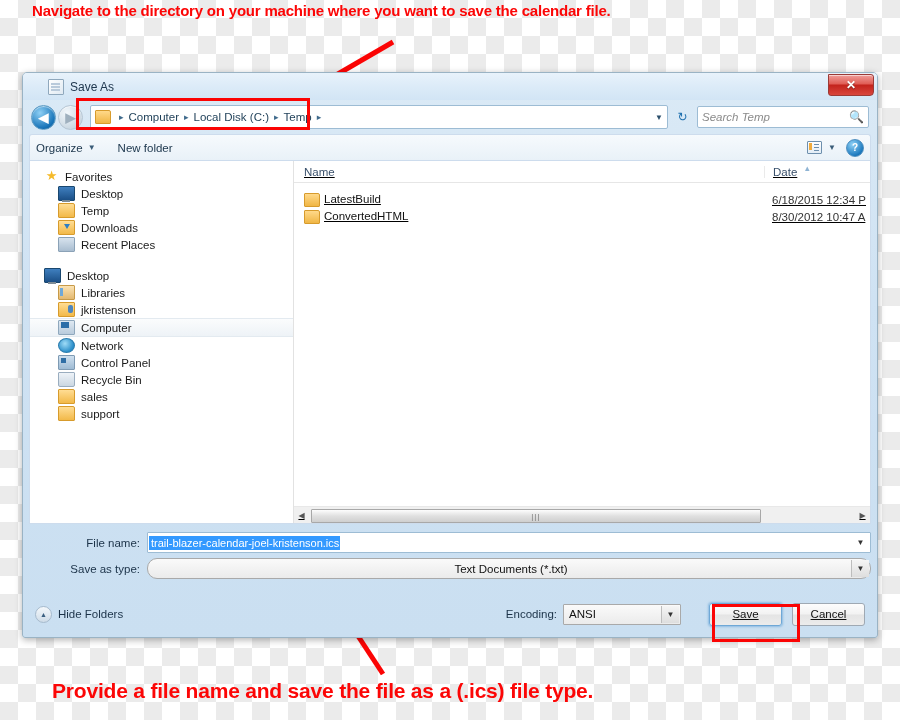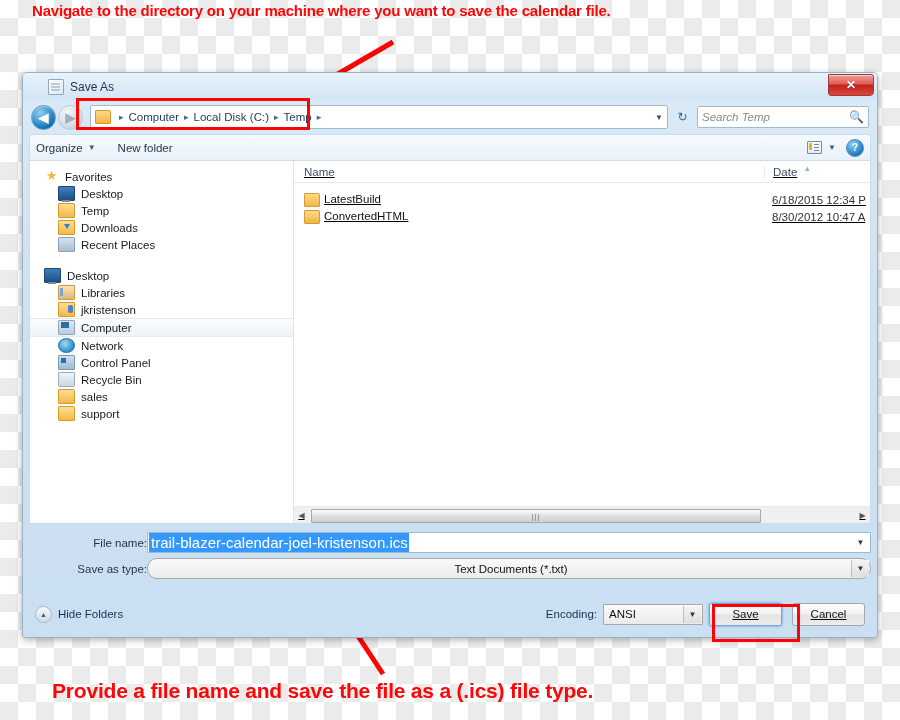--- a/index.html
+++ b/index.html
@@ -269,28 +269,28 @@
     position:absolute; left: 2px; top: 1px; width: 82%; height: 12px;
     background: linear-gradient(to bottom,#fdfdfd,#e0e0e0 50%,#cfcfcf);
     border: 1px solid #a8a8a8; border-radius: 1px;
     display:flex; align-items:center; justify-content:center;
     font-size: 8px; color:#777; letter-spacing:1px;
   }
 
   
   #formarea { margin: 8px 6px 0 6px; }
   .frm-row { display: flex; align-items: center; height: 21px; margin-bottom: 5px; }
-  .frm-lbl { width: 118px; text-align: right; font-size: 11.5px; color: #1b3248; box-sizing:border-box; }
+  .frm-lbl { width: 118px; text-align: right; padding-right: 7px; font-size: 11.5px; color: #1b3248; box-sizing:border-box; }
   .frm-ctl { flex: 1 1 auto; height: 21px; box-sizing: border-box; position: relative; display:flex; align-items:center; }
   #filename-field {
     background: #ffffff; border: 1px solid #9dbcd4; border-radius: 1px;
     padding-left: 1px;
   }
   #filename-value {
-    font-size: 15px; color: #ffffff; background: #3399ff;
+    font-size: 11px; color: #ffffff; background: #3399ff;
     padding: 1px 1px 1px 2px; white-space: nowrap;
   }
   #savetype-field {
     background: linear-gradient(to bottom,#fafafa,#ebebeb);
     border: 1px solid #a9a9a9; border-radius: 10px;
     padding-left: 4px;
     justify-content: center;
   }
   #savetype-value { font-size: 11.5px; color: #111; }
   .dd-arrow {
@@ -313,27 +313,27 @@
   #hide-circle {
     width: 15px; height: 15px; border-radius: 50%; margin-right: 6px;
     background: linear-gradient(to bottom, #f4f8fb, #cfdce8);
     border: 1px solid #a6bacd;
     display:flex;align-items:center;justify-content:center;
     font-size: 7px; color:#3b5f80;
   }
   #footer-right { margin-left: auto; display: flex; align-items: center; }
   #enc-label { font-size: 11.5px; color:#1b3248; margin-right: 6px; }
   #enc-select {
-    width: 100px; height: 21px;
+    width: 118px; height: 21px;
     background: linear-gradient(to bottom,#fafafa,#ebebeb);
     border: 1px solid #a9a9a9; border-radius: 1px;
     display:flex; align-items:center; padding-left:5px;
     font-size: 11.5px; color:#111;
     position: relative; box-sizing: border-box;
-    margin-right: 6px;
+    margin-right: 28px;
   }
   .btn {
     width: 73px; height: 23px;
     border: 1px solid #9fa9b3; border-radius: 3px;
     background: linear-gradient(to bottom,#fdfdfd 0%,#f2f2f2 48%,#e4e4e4 52%,#ececec 100%);
     font-size: 11.5px; color: #101010;
     display:flex;align-items:center;justify-content:center;
     box-sizing:border-box;
     text-decoration:underline;
   }

